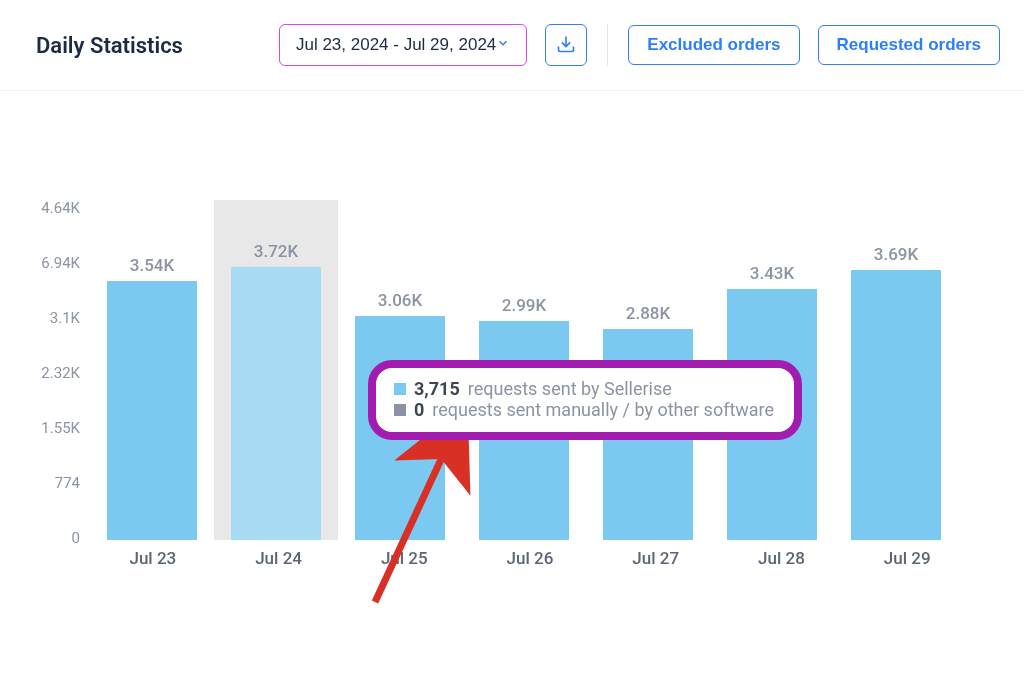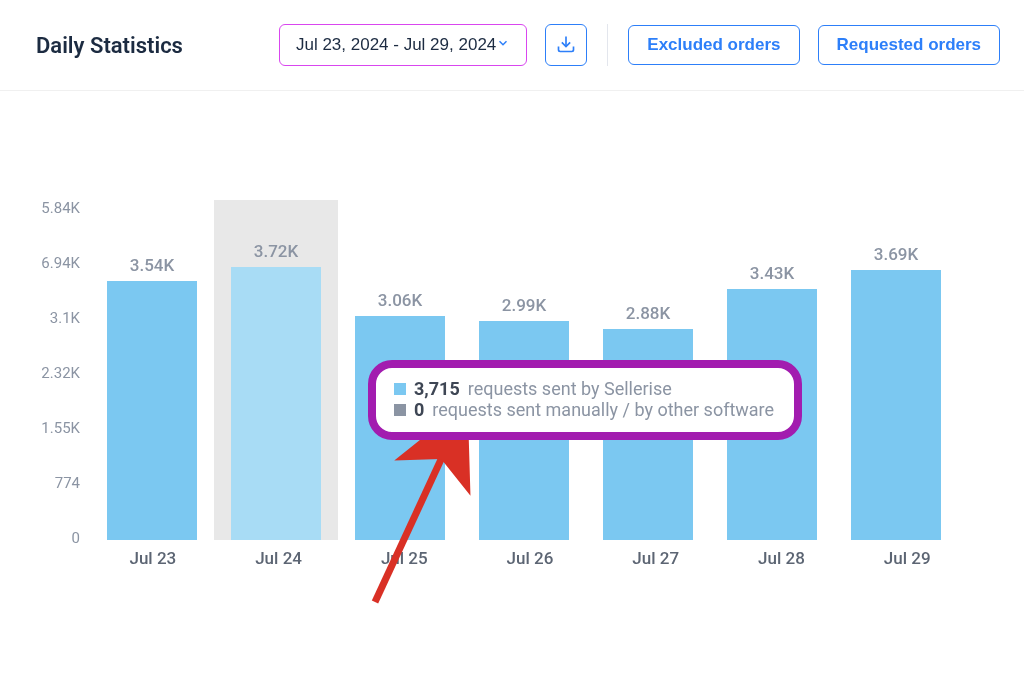--- a/index.html
+++ b/index.html
@@ -60,21 +60,21 @@
         </svg>
     </span>
   </button>
   <div class="divider"></div>
   <button class="action-btn">Excluded orders</button>
   <button class="action-btn">Requested orders</button>
 </div>
 
 <div class="chart-area">
   <div class="y-axis">
-    <div class="y-tick" style="top:2%">5.84K</div>
+    <div class="y-tick" style="top:2%">4.64K</div>
     <div class="y-tick" style="top:16.5%">6.94K</div>
     <div class="y-tick" style="top:31%">3.1K</div>
     <div class="y-tick" style="top:45.5%">2.32K</div>
     <div class="y-tick" style="top:60%">1.55K</div>
     <div class="y-tick" style="top:74.5%">774</div>
     <div class="y-tick" style="top:89%">0</div>
   </div>
   <div class="plot" id="plot">
       <div class="bar-slot">
         <div class="bar" style="height: 76.2931%;">

